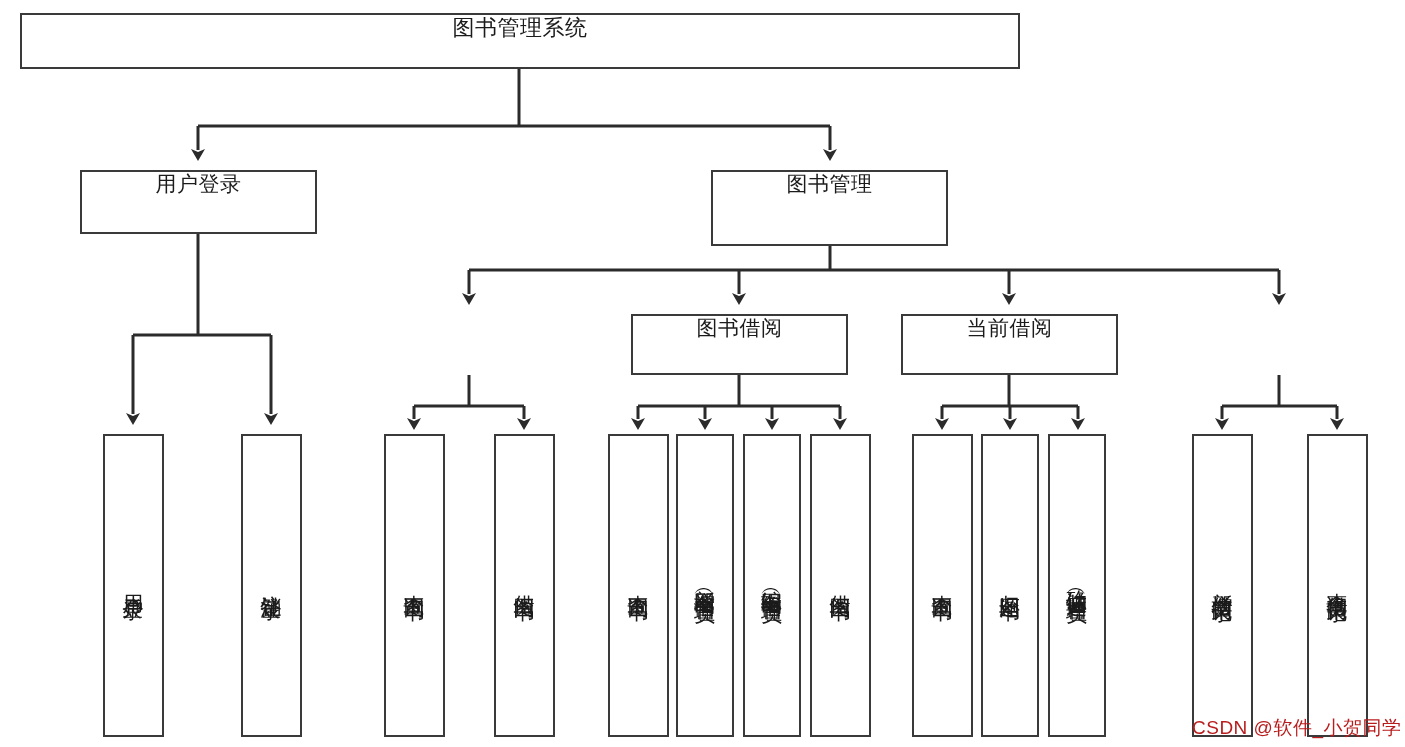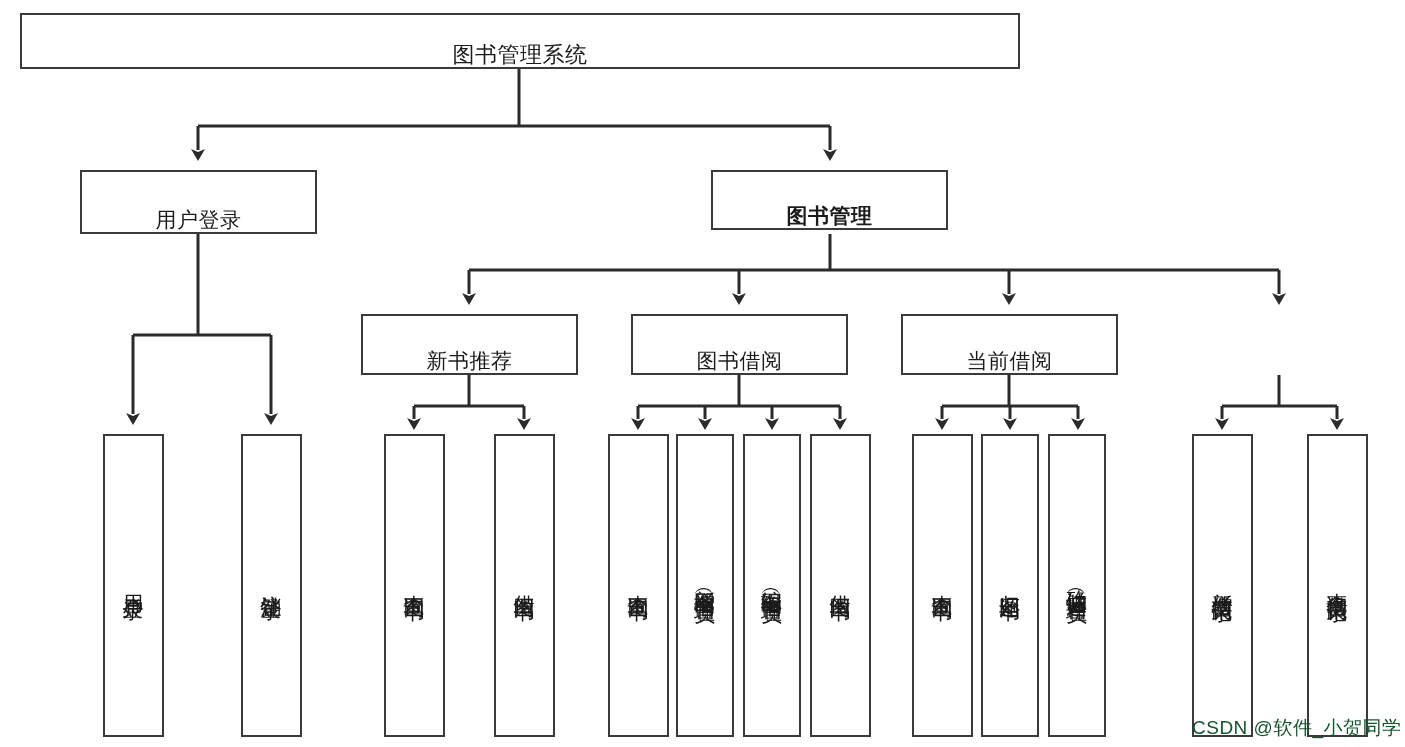--- a/index.html
+++ b/index.html
@@ -25,21 +25,21 @@
     width: 1405px;
     height: 747px;
     pointer-events: none;
   }
   .node {
     position: absolute;
     box-sizing: border-box;
     background: #ffffff;
     border: 2px solid #3a3a3a;
     display: flex;
-    align-items: flex-end;
+    align-items: flex-start;
     justify-content: center;
     color: #1b1b1b;
   }
   .node .label {
     line-height: 1.15;
     text-align: center;
     white-space: pre;
   }
   .node.horizontal .label {
     font-size: 21px;
@@ -58,21 +58,21 @@
     text-orientation: upright;
     font-size: 21px;
     letter-spacing: 2px;
     margin: 0 auto;
     line-height: 1.0;
     white-space: nowrap;
   }
   .watermark {
     position: absolute;
     font-size: 19px;
-    color: #14532d;
+    color: #b91c1c;
     letter-spacing: 0.5px;
     white-space: nowrap;
   }
 </style>
 </head>
 <body>
 
 <div id="canvas">
 
   <svg class="wires" viewBox="0 0 1405 747">
@@ -125,27 +125,24 @@
     </g>
   </svg>
 
   <div class="node root horizontal" style="left:20px; top:13px; width:1000px; height:56px;">
     <span class="label">图书管理系统</span>
   </div>
 
   <div class="node horizontal" style="left:80px; top:170px; width:237px; height:64px;">
     <span class="label">用户登录</span>
   </div>
-  <div class="node horizontal" style="left:711px; top:170px; width:237px; height:60px;font-weight:bold;">
+  <div class="node horizontal" style="left:711px; top:170px; width:237px; height:76px;">
     <span class="label">图书管理</span>
   </div>
 
-  <div class="node horizontal" style="left:361px; top:314px; width:217px; height:61px;">
-    <span class="label">新书推荐</span>
-  </div>
   <div class="node horizontal" style="left:901px; top:314px; width:217px; height:61px;">
     <span class="label">当前借阅</span>
   </div>
   <div class="node horizontal" style="left:631px; top:314px; width:217px; height:61px;">
     <span class="label">图书借阅</span>
   </div>
 
   <div class="node vertical" style="left: 103px; top: 434px; width: 61px; height: 303px; padding-top: 142px;">
     <span class="label" style="font-size: 21px;">用户登录</span>
   </div>

